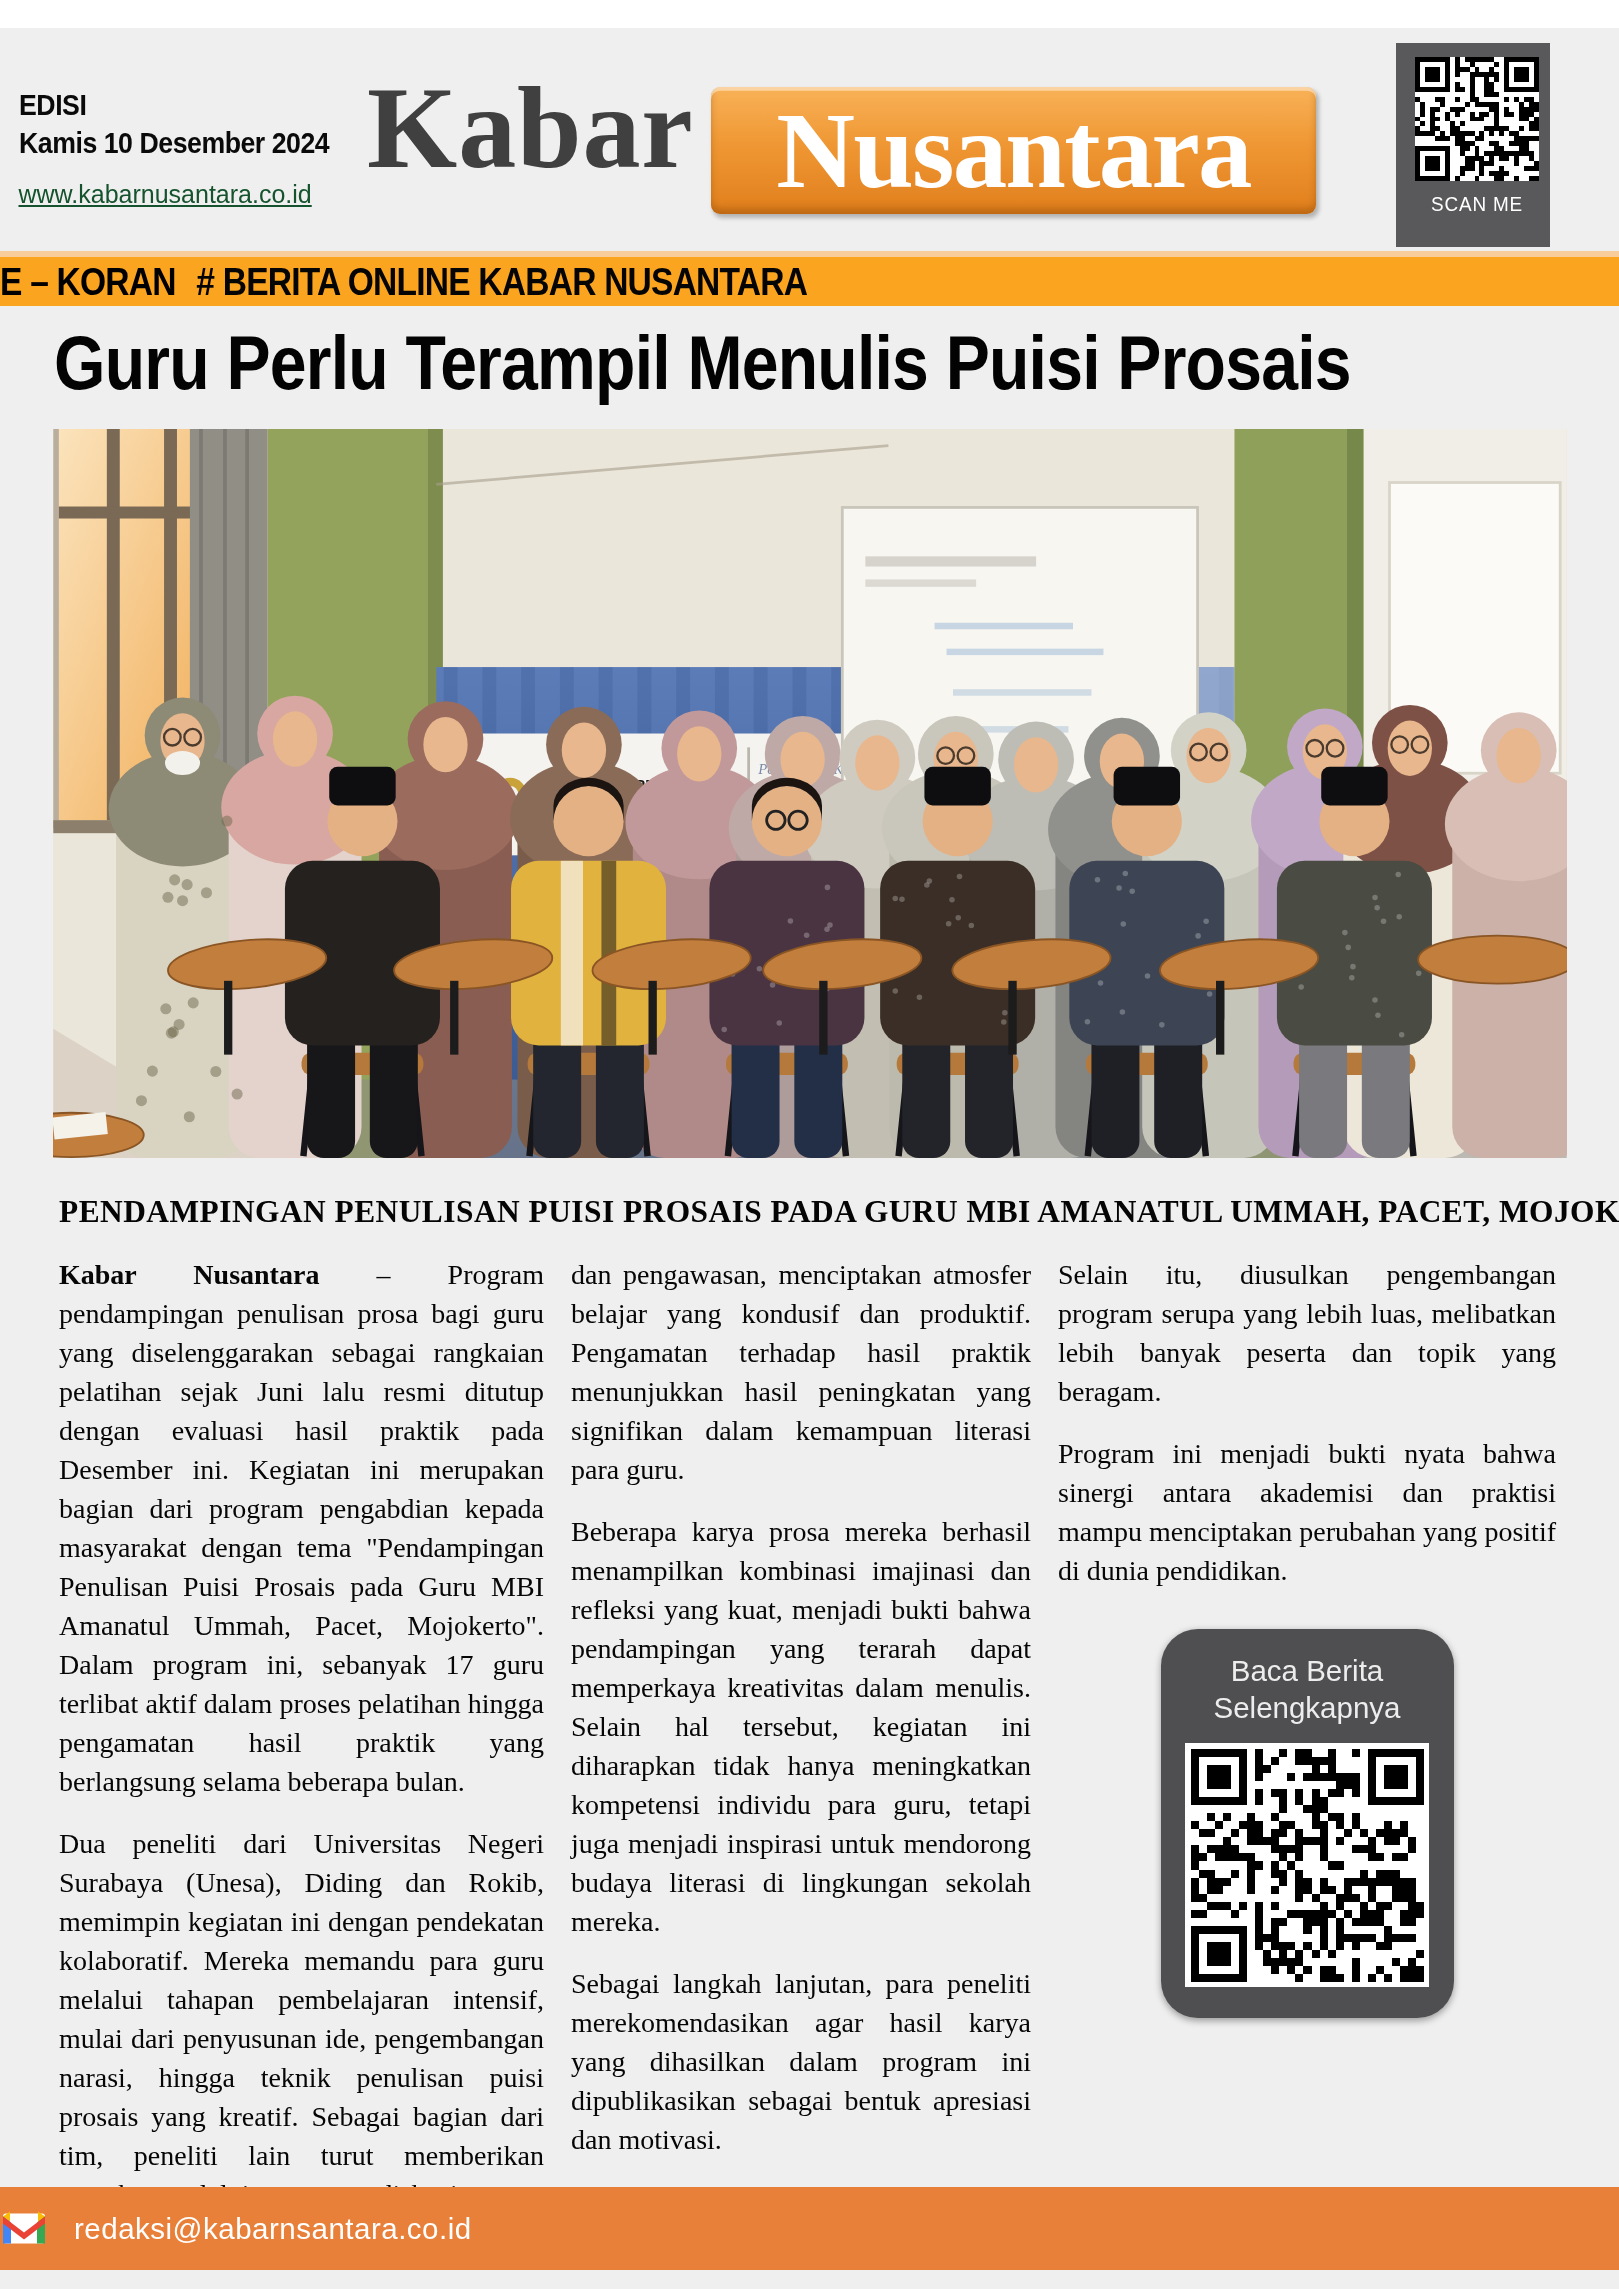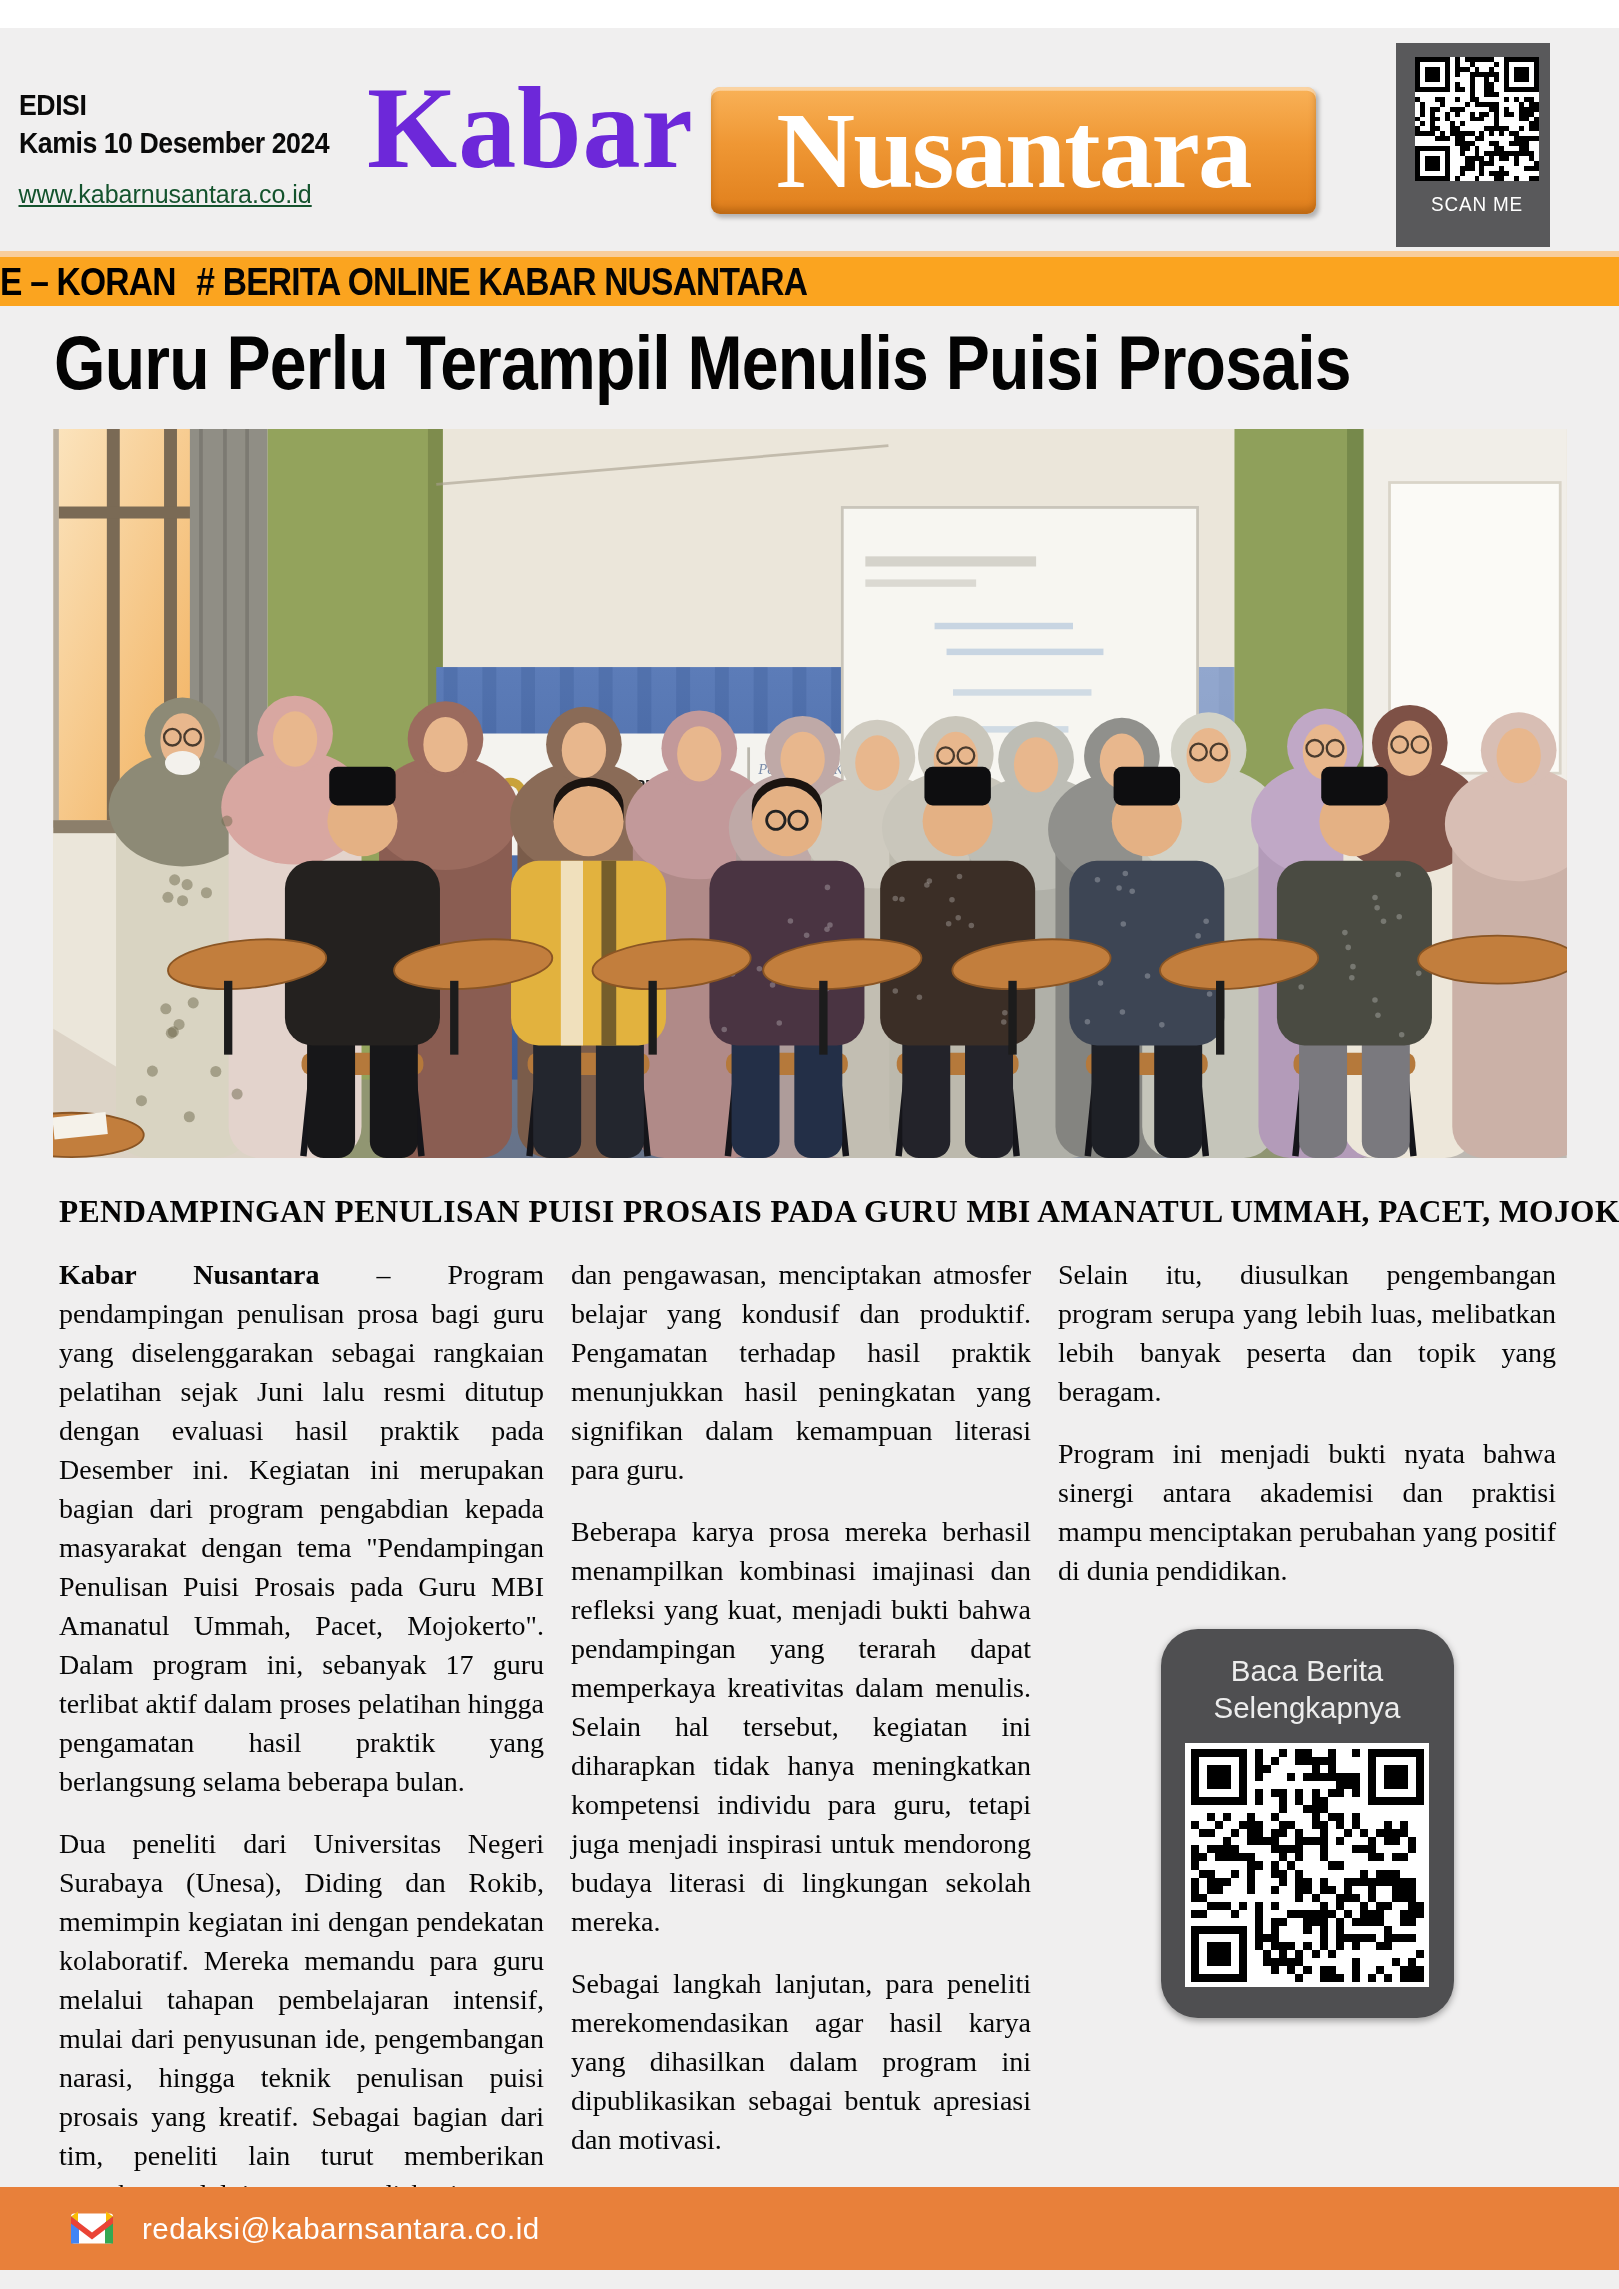--- a/index.html
+++ b/index.html
@@ -4,21 +4,21 @@
 <style>
   html,body{margin:0;padding:0;background:#ffffff;}
   .page{position:relative;width:1620px;height:2290px;background:#F0EFEF;overflow:hidden;
         font-family:"Liberation Sans",sans-serif;color:#0a0a0a;margin-top:28px;}
   
   .ed-block{position:absolute;left:18.5px;top:61px;}
   .edisi{font-weight:700;font-size:29px;letter-spacing:-0.5px;transform:scaleX(.92);transform-origin:left;}
   .ed-date{font-weight:700;font-size:29px;letter-spacing:-0.5px;margin-top:4.6px;transform:scaleX(.92);transform-origin:left;}
   .site-link{display:inline-block;margin-top:20px;font-size:25px;color:#14532d;text-decoration:underline;cursor:pointer;}
   .brand-black{position:absolute;left:367px;top:37px;font-family:"Liberation Serif",serif;
-               font-weight:700;font-size:116px;line-height:1.1;color:#6d28d9;letter-spacing:0.9px;text-align:right;}
+               font-weight:700;font-size:116px;line-height:1.1;color:#404040;letter-spacing:0.9px;text-align:right;}
   .brand-orange{position:absolute;left:711px;top:59px;width:605px;height:127px;box-sizing:border-box;
                display:flex;align-items:center;justify-content:center;
                font-family:"Liberation Serif",serif;font-weight:700;font-size:109px;color:#ffffff;letter-spacing:-1.8px;
                background:linear-gradient(180deg,#F9B258 0%,#EF9734 45%,#E07F1C 100%);
                border-radius:9px;
                box-shadow:inset 0 3.7px 0 rgba(255,255,255,.45), inset 0 -5.5px 7.4px rgba(120,60,0,.35), 2.8px 3.7px 4.6px rgba(0,0,0,.25);}
   .scanbox{position:absolute;left:1396px;top:14.8px;width:154px;height:204px;background:#59595B;
            display:flex;flex-direction:column;align-items:center;padding-top:14px;box-sizing:border-box;padding-left:7px;}
   .scan-qr{width:124px;height:124px;background:#fff;}
   .scan-label{color:#ffffff;font-size:21px;letter-spacing:0.9px;margin-top:11px;transform:scaleX(.9);}
@@ -43,21 +43,21 @@
         grid-template-columns:485px 460px 498px;column-gap:27px;
         font-family:"Liberation Serif",serif;font-size:28px;line-height:39px;text-align:justify;color:#060606;}
   .cols p{margin:0 0 23px 0;}
   .qr-panel{width:293px;margin:39px auto 0 auto;background:#4F4F51;border-radius:37px;
             padding:24px 0 31px 0;box-shadow:0 2.8px 7.4px rgba(0,0,0,.35);}
   .qr-title{color:#EDEDED;font-family:"Liberation Sans",sans-serif;font-weight:400;font-size:29.5px;
             line-height:1.25;text-align:center;margin-bottom:16.6px;}
   .qr-big{width:233px;height:233px;margin:0 auto;background:#fff;padding:5.5px;box-sizing:content-box;}
   
   .footer{position:absolute;left:0;right:0;top:2159px;height:83px;background:#E8803A;
-          display:flex;align-items:center;padding-left:68px;gap:26px;box-sizing:border-box;}
+          display:flex;align-items:center;gap:26px;box-sizing:border-box;}
   .email{color:#ffffff;font-size:29.5px;letter-spacing:0.5px;}
 </style>
 </head>
 <body>
 
 <div class="page">
 
   <header>
     <div class="ed-block">
       <div class="edisi">EDISI</div>

